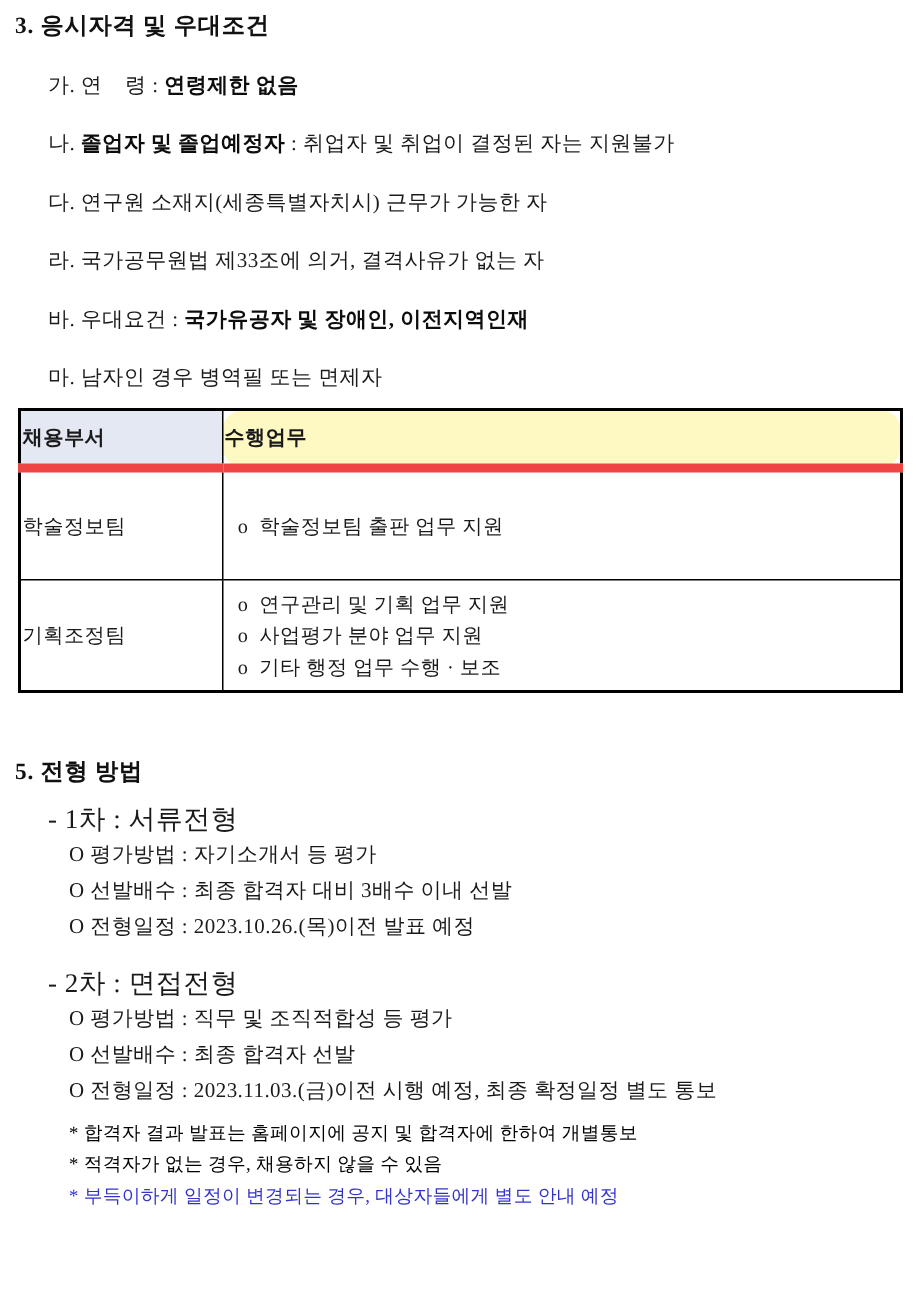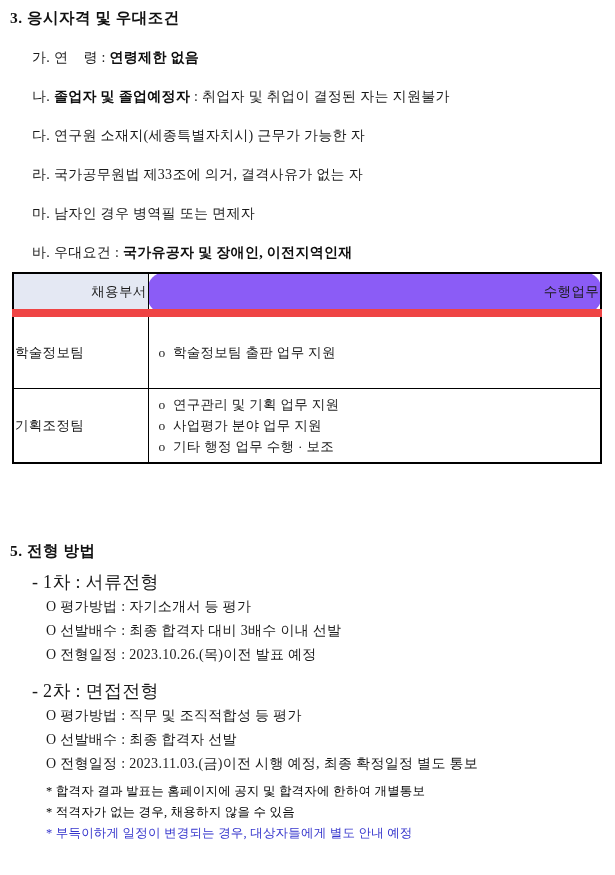--- a/index.html
+++ b/index.html
@@ -11,41 +11,41 @@
   }
   .page { position: relative; width: 615px; height: 875px; }
 
   h2.sec-heading {
     font-size: 15.5px; font-weight: 700; color: #111;
     margin: 0 0 0 10px; line-height: 20px; letter-spacing: 0.5px;
     white-space: pre-wrap;
   }
   #h-sec3 { padding-top: 8px; }
   #h-sec4 { margin-top: 48px; }
-  #h-sec5 { margin-top: 77px; }
+  #h-sec5 { margin-top: 43px; }
 
   
   .s3-line {
     margin: 24px 0 0 32px; font-size: 14px; line-height: 15px;
     white-space: pre-wrap; letter-spacing: 0.3px;
   }
   .s3-line:first-child { margin-top: 22px; }
   .b { font-weight: 700; color: #0d0d0d; }
 
   
   table.duties {
     margin: 12px 0 0 12px; width: 590px;
     border-collapse: collapse; table-layout: fixed;
     font-size: 13.5px; letter-spacing: 0.3px;
   }
   table.duties th, table.duties td { border: 1px solid #000; }
   table.duties { border: 2px solid #000; }
   table.duties th {
-    height: 33px; font-weight: 400; text-align: right; vertical-align: middle;
-    border-bottom: 8px solid #ef4444;
+    height: 33px; font-weight: 700; text-align: left; vertical-align: middle;
+    border-bottom: 6px solid #ef4444;
   }
   table.duties col.c1 { width: 135px; }
   td.dept { text-align: left; vertical-align: middle; }
   td.tasks { vertical-align: middle; padding: 4px 6px 4px 10px; }
   td.tasks .task-line { line-height: 21px; white-space: pre-wrap; }
   tr.row-1 td { height: 63px; }
   tr.row-2 td { height: 65px; }
 
   
   .round-title {
@@ -70,34 +70,34 @@
 
 <div class="page">
 
   <h2 class="sec-heading" id="h-sec3">3. 응시자격 및 우대조건</h2>
 
   <div>
     <p class="s3-line"><span>가. 연    령 : </span><span class="b">연령제한 없음</span><span></span></p>
     <p class="s3-line"><span>나. </span><span class="b">졸업자 및 졸업예정자</span><span> : 취업자 및 취업이 결정된 자는 지원불가</span></p>
     <p class="s3-line"><span>다. 연구원 소재지(세종특별자치시) 근무가 가능한 자</span><span class="b"></span><span></span></p>
     <p class="s3-line"><span>라. 국가공무원법 제33조에 의거, 결격사유가 없는 자</span><span class="b"></span><span></span></p>
+    <p class="s3-line"><span>바. 우대요건 : </span><span class="b">국가유공자 및 장애인, 이전지역인재</span><span></span></p>
     <p class="s3-line"><span>마. 남자인 경우 병역필 또는 면제자</span><span class="b"></span><span></span></p>
-    <p class="s3-line"><span>바. 우대요건 : </span><span class="b">국가유공자 및 장애인, 이전지역인재</span><span></span></p>
   </div>
 
 
   <table class="duties">
     <colgroup>
         <col class="c1">
         <col class="c2">
       </colgroup>
     <thead>
       <tr>
         <th class="th-cell" style="background: rgb(228, 232, 243);">채용부서</th>
-        <th class="th-cell" style="background: #8b5cf6; border-radius: 15px;">수행업무</th>
+        <th class="th-cell" style="background: #fef9c3; border-radius: 15px;">수행업무</th>
       </tr>
     </thead>
     <tbody>
       <tr class="row-1">
         <td class="dept">학술정보팀</td>
         <td class="tasks">
           <div class="task-line">o  학술정보팀 출판 업무 지원</div>
         </td>
       </tr>
       <tr class="row-2">

